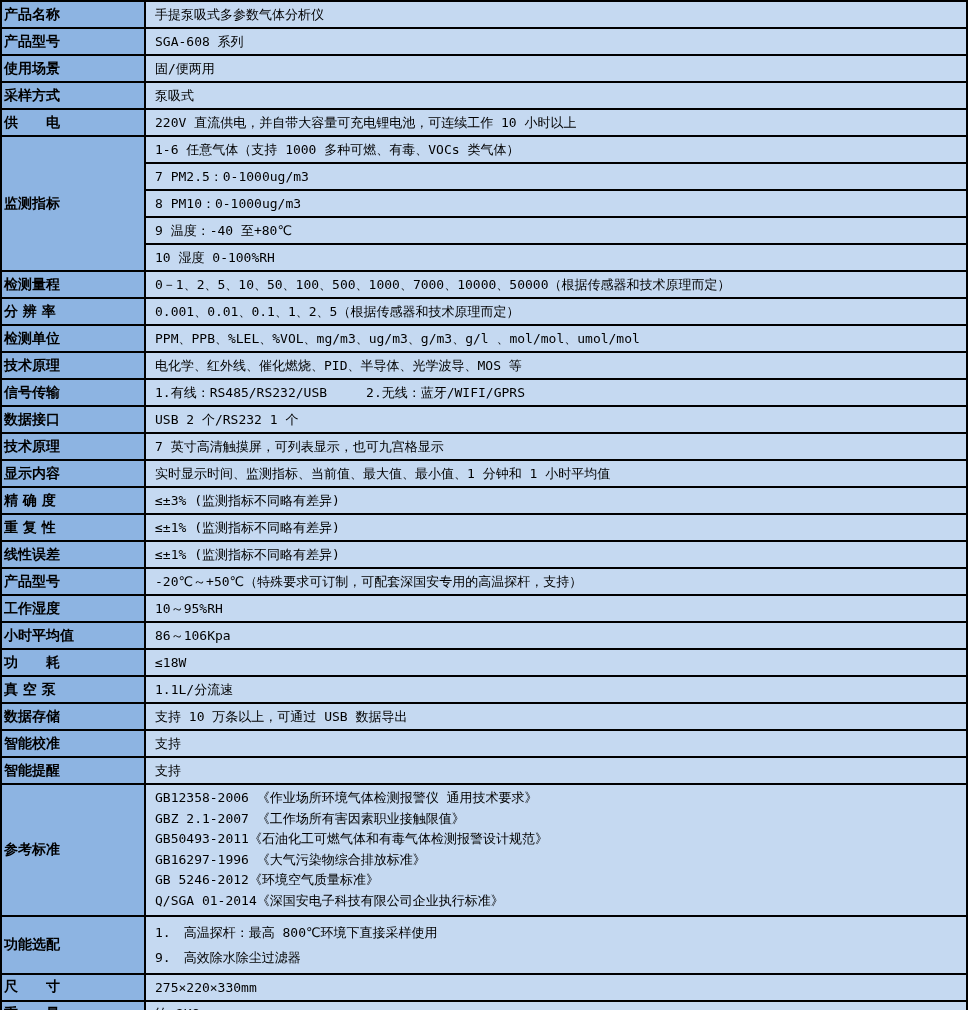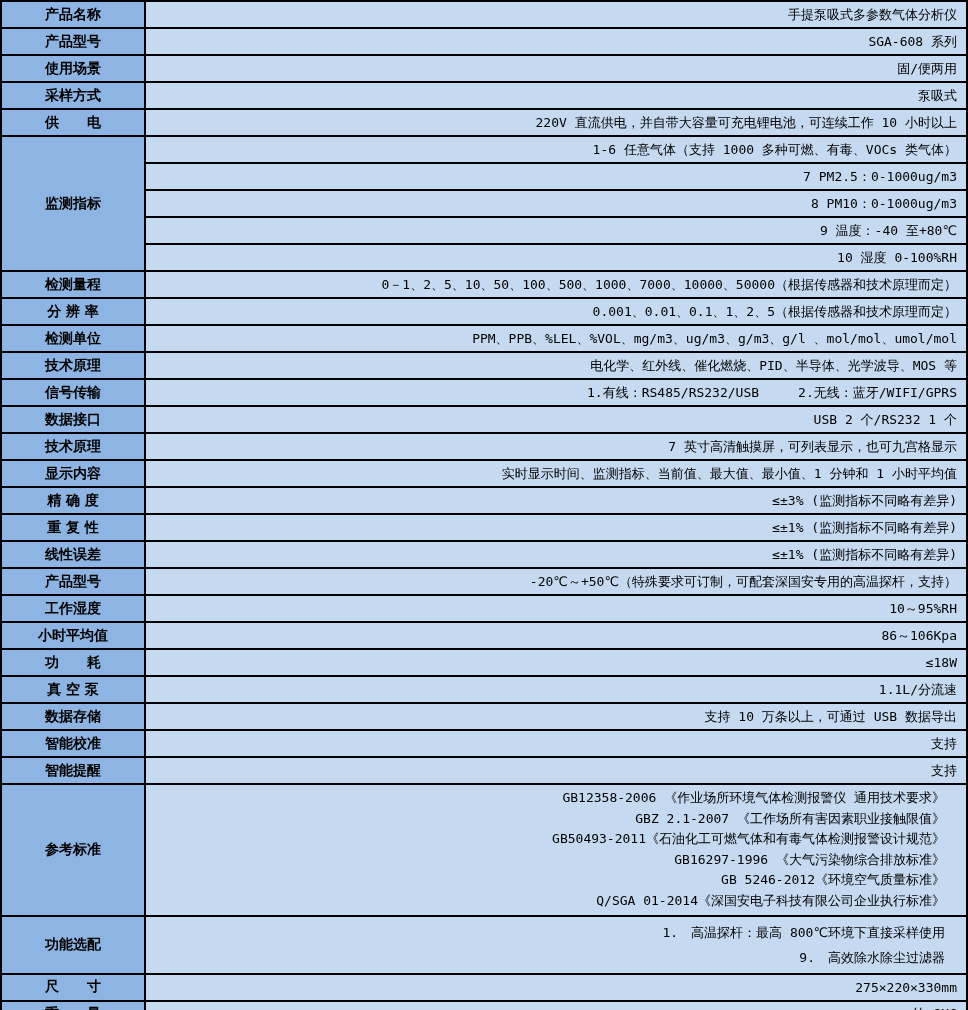--- a/index.html
+++ b/index.html
@@ -18,32 +18,31 @@
   table.spec td{
     border:2px solid var(--border-color);
     overflow:hidden;
     vertical-align:middle;
   }
   td.label{
     width:138px;
     background:var(--label-bg);
     font-weight:bold;
     font-size:14px;
-    text-align:center;
     padding:0 2px;
   }
   td.value{
     background:var(--value-bg);
     font-size:13px;
     font-family:"DejaVu Sans Mono","DejaVu Sans",sans-serif;
     padding:0 9px;
-    text-align:right;
+    text-align:left;
   }
   tr.std{height:27px;}
-  td.multiline{padding:3px 21px;}
+  td.multiline{padding:3px 9px;}
   .line{line-height:20.6px;white-space:nowrap;}
   .line-lg{line-height:25px;white-space:nowrap;}
 </style>
 </head>
 <body>
 
 <table class="spec">
   <tbody>
       <tr class="std">
     <td class="label">产品名称</td>

